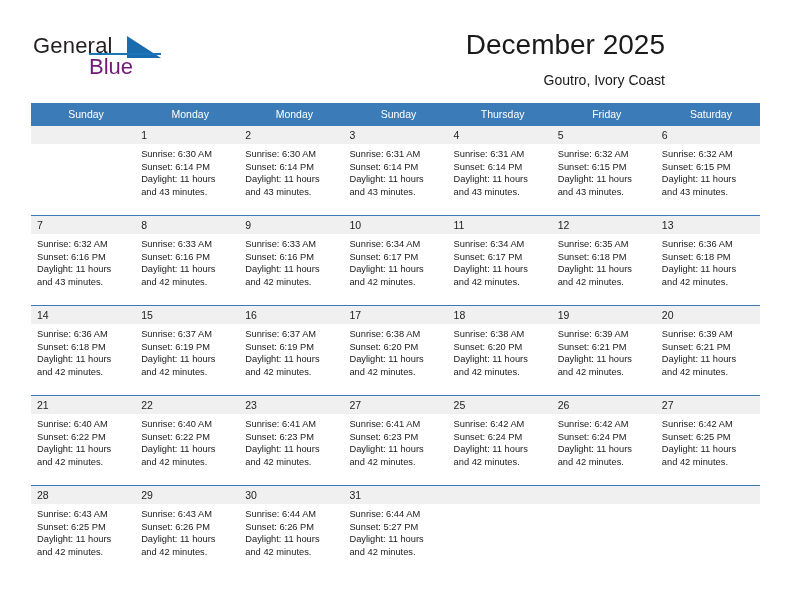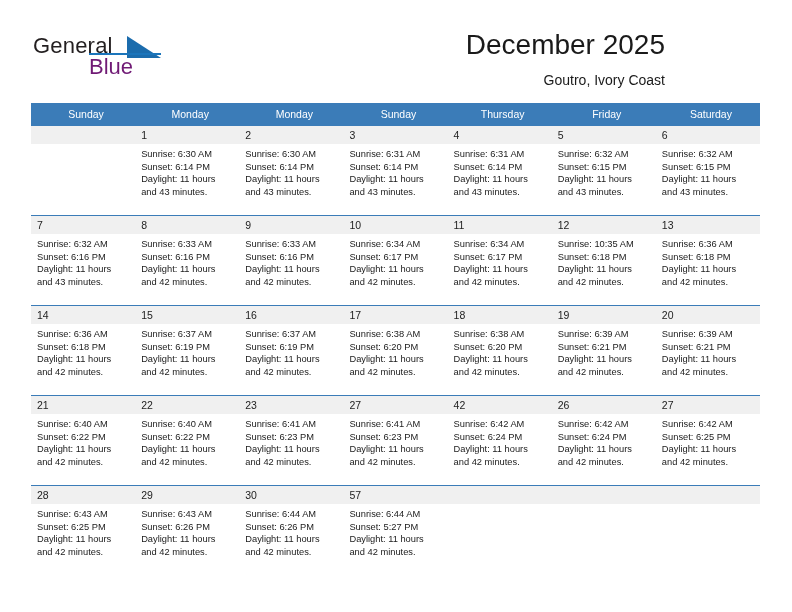--- a/index.html
+++ b/index.html
@@ -279,21 +279,21 @@
             <div class="daynum">11</div>
             <div class="info">
               <div>Sunrise: 6:34 AM</div>
               <div>Sunset: 6:17 PM</div>
               <div class="daylight">Daylight: 11 hours and 42 minutes.</div>
             </div>
           </td>
           <td>
             <div class="daynum">12</div>
             <div class="info">
-              <div>Sunrise: 10:35 AM</div>
+              <div>Sunrise: 6:35 AM</div>
               <div>Sunset: 6:18 PM</div>
               <div class="daylight">Daylight: 11 hours and 42 minutes.</div>
             </div>
           </td>
           <td>
             <div class="daynum">13</div>
             <div class="info">
               <div>Sunrise: 6:36 AM</div>
               <div>Sunset: 6:18 PM</div>
               <div class="daylight">Daylight: 11 hours and 42 minutes.</div>
@@ -387,21 +387,21 @@
           </td>
           <td>
             <div class="daynum">27</div>
             <div class="info">
               <div>Sunrise: 6:41 AM</div>
               <div>Sunset: 6:23 PM</div>
               <div class="daylight">Daylight: 11 hours and 42 minutes.</div>
             </div>
           </td>
           <td>
-            <div class="daynum">42</div>
+            <div class="daynum">25</div>
             <div class="info">
               <div>Sunrise: 6:42 AM</div>
               <div>Sunset: 6:24 PM</div>
               <div class="daylight">Daylight: 11 hours and 42 minutes.</div>
             </div>
           </td>
           <td>
             <div class="daynum">26</div>
             <div class="info">
               <div>Sunrise: 6:42 AM</div>
@@ -438,21 +438,21 @@
           </td>
           <td>
             <div class="daynum">30</div>
             <div class="info">
               <div>Sunrise: 6:44 AM</div>
               <div>Sunset: 6:26 PM</div>
               <div class="daylight">Daylight: 11 hours and 42 minutes.</div>
             </div>
           </td>
           <td>
-            <div class="daynum">57</div>
+            <div class="daynum">31</div>
             <div class="info">
               <div>Sunrise: 6:44 AM</div>
               <div>Sunset: 5:27 PM</div>
               <div class="daylight">Daylight: 11 hours and 42 minutes.</div>
             </div>
           </td>
           <td class="empty">
             <div class="daynum"></div>
           </td>
           <td class="empty">

